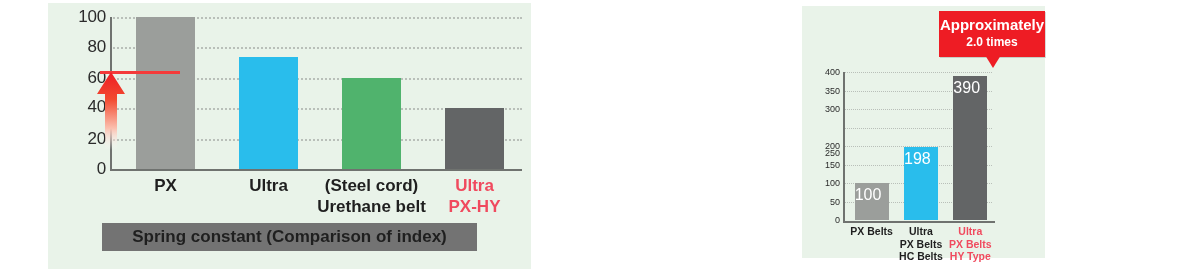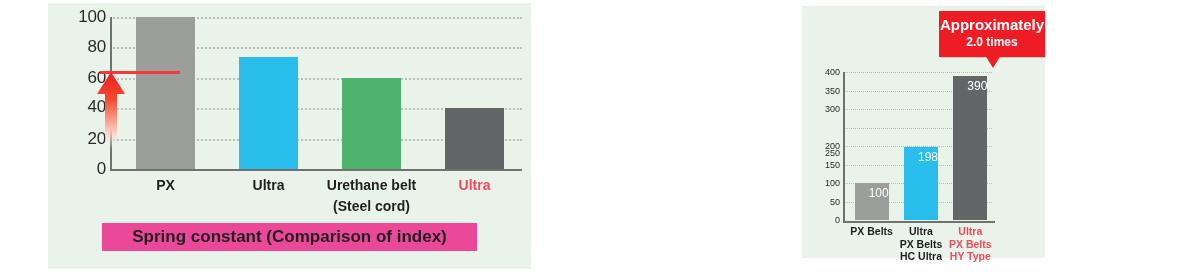--- a/index.html
+++ b/index.html
@@ -44,28 +44,28 @@
     background:#6f726f;
   }
   .l-bar{
     position:absolute; bottom:0;
   }
   .l-catlabels{
     position:absolute; left:62px; top:172px; width:412px; height:46px;
   }
   .l-cat{
     position:absolute; top:0; text-align:center;
-    font-size:14px; font-weight:bold; line-height:21px; color:#1f1f1f;
+    font-size:17px; font-weight:bold; line-height:21px; color:#1f1f1f;
     white-space:nowrap;
     font-family:"Liberation Sans", sans-serif;
   }
   #left-caption{
     position:absolute; left:54px; top:220px;
     width:375px; height:28px;
-    background:#ec4899;
+    background:#737373;
     display:flex; align-items:center; justify-content:center;
     font-size:17px; font-weight:bold; color:#1f1f1f;
     font-family:"Liberation Sans", sans-serif;
   }
 
   
   #right-panel{
     position:absolute; left:802px; top:6px;
     width:243px; height:252px;
     background:#e9f3e9;
@@ -89,21 +89,21 @@
     position:absolute; left:41px; top:66px; width:2px; height:150px;
     background:#6f726f;
   }
   .r-axis-x{
     position:absolute; left:41px; top:215px; width:152px; height:2px;
     background:#6f726f;
   }
   .r-bar{ position:absolute; bottom:0; }
   .r-barval{
     position:absolute; left:0; width:100%; top:3px;
-    text-align:right; color:#ffffff; font-size:12px;
+    text-align:left; color:#ffffff; font-size:16px;
     font-family:"Liberation Sans", sans-serif;
   }
   .r-catlabels{
     position:absolute; left:36px; top:219px; width:162px; height:40px;
   }
   .r-cat{
     position:absolute; top:0; text-align:center;
     font-size:10.5px; font-weight:bold; line-height:12.5px; color:#1f1f1f;
     white-space:nowrap;
     font-family:"Liberation Sans", sans-serif;
@@ -175,25 +175,26 @@
     <div class="l-axis-x"></div>
 
     <div class="l-catlabels">
         <div class="l-cat" style="left: -8px; width: 127px; color: rgb(31, 31, 31);">
           <div>PX</div>
         </div>
         <div class="l-cat" style="left: 95px; width: 127px; color: rgb(31, 31, 31);">
           <div>Ultra</div>
         </div>
         <div class="l-cat" style="left: 198px; width: 127px; color: rgb(31, 31, 31);">
+          <div>(Steel cord)</div>
           <div>Urethane belt</div>
-          <div>(Steel cord)</div>
         </div>
         <div class="l-cat" style="left: 301px; width: 127px; color: rgb(240, 74, 94);">
           <div>Ultra</div>
+          <div>PX-HY</div>
         </div>
       </div>
   </div>
 
   <div id="left-caption">Spring constant (Comparison of index)</div>
 </div>
 
 <div id="right-panel">
 
   <div class="r-ylabels">
@@ -231,21 +232,21 @@
   <div class="r-axis-y"></div>
   <div class="r-axis-x"></div>
 
   <div class="r-catlabels">
       <div class="r-cat" style="left: 3px; width: 61.3333px; color: rgb(31, 31, 31);">
         <div>PX Belts</div>
       </div>
       <div class="r-cat" style="left: 52.3333px; width: 61.3333px; color: rgb(31, 31, 31);">
         <div>Ultra</div>
         <div>PX Belts</div>
-        <div>HC Ultra</div>
+        <div>HC Belts</div>
       </div>
       <div class="r-cat" style="left: 101.667px; width: 61.3333px; color: rgb(240, 74, 94);">
         <div>Ultra</div>
         <div>PX Belts</div>
         <div>HY Type</div>
       </div>
     </div>
 </div>
 
 <div id="r-refline"></div>

